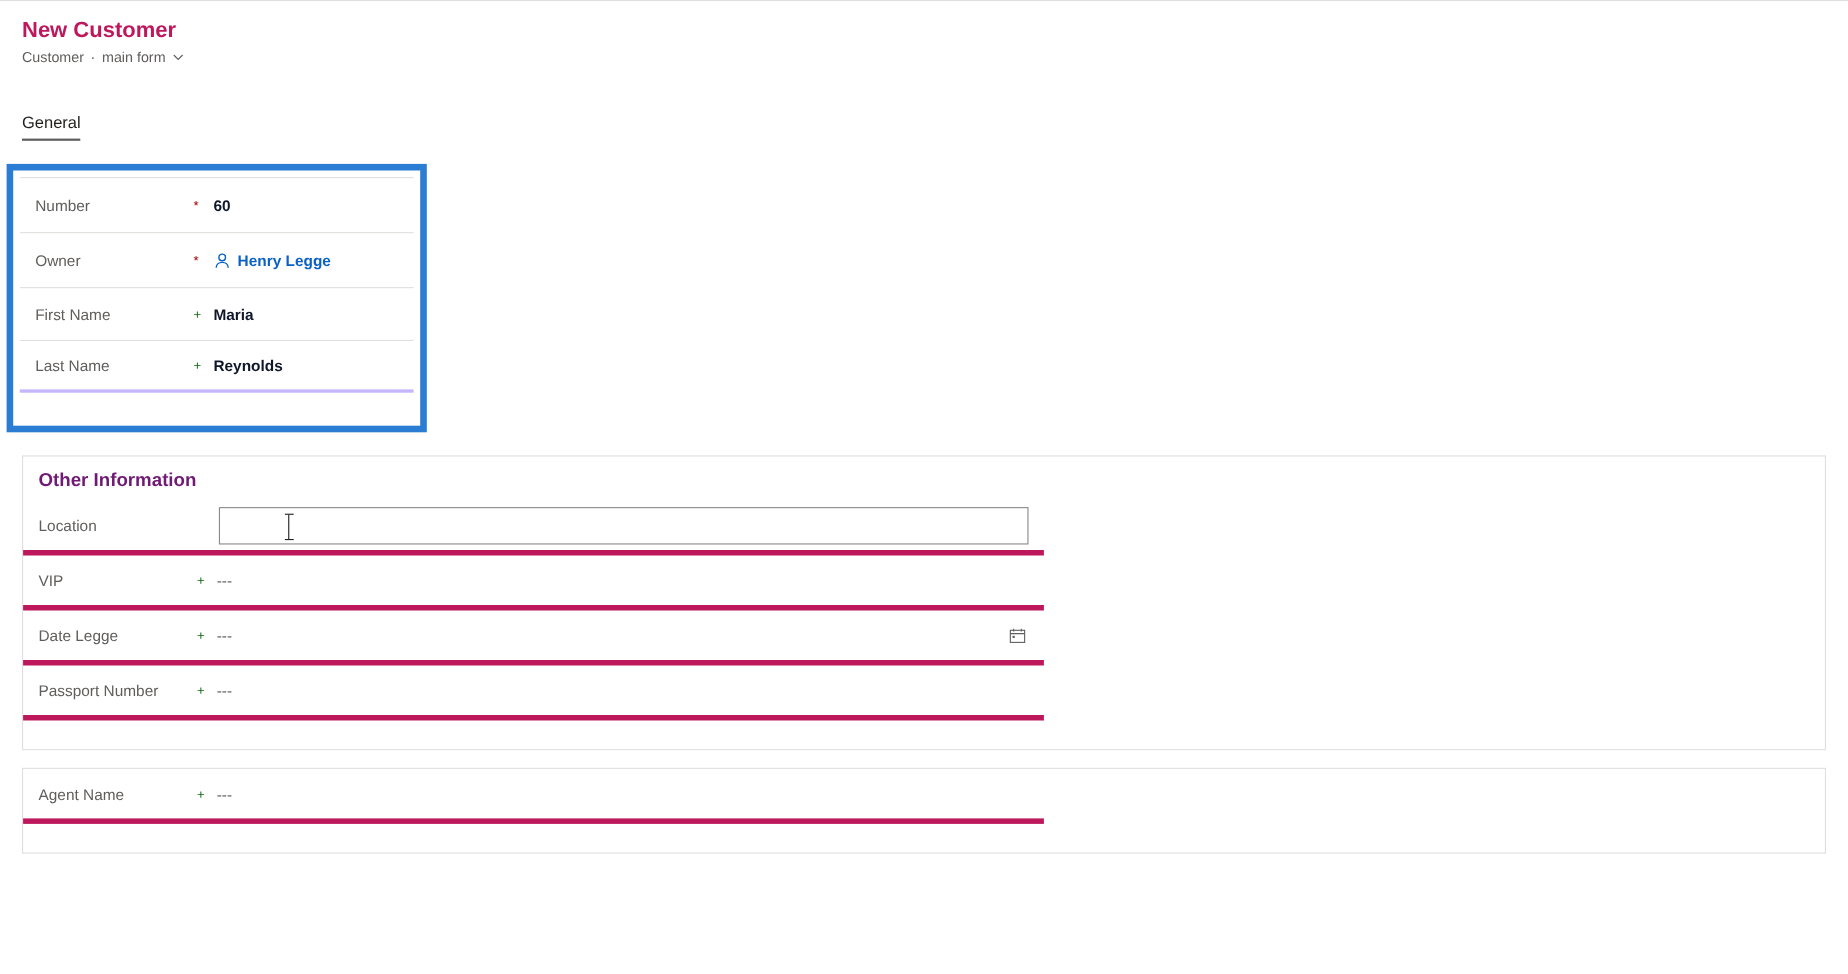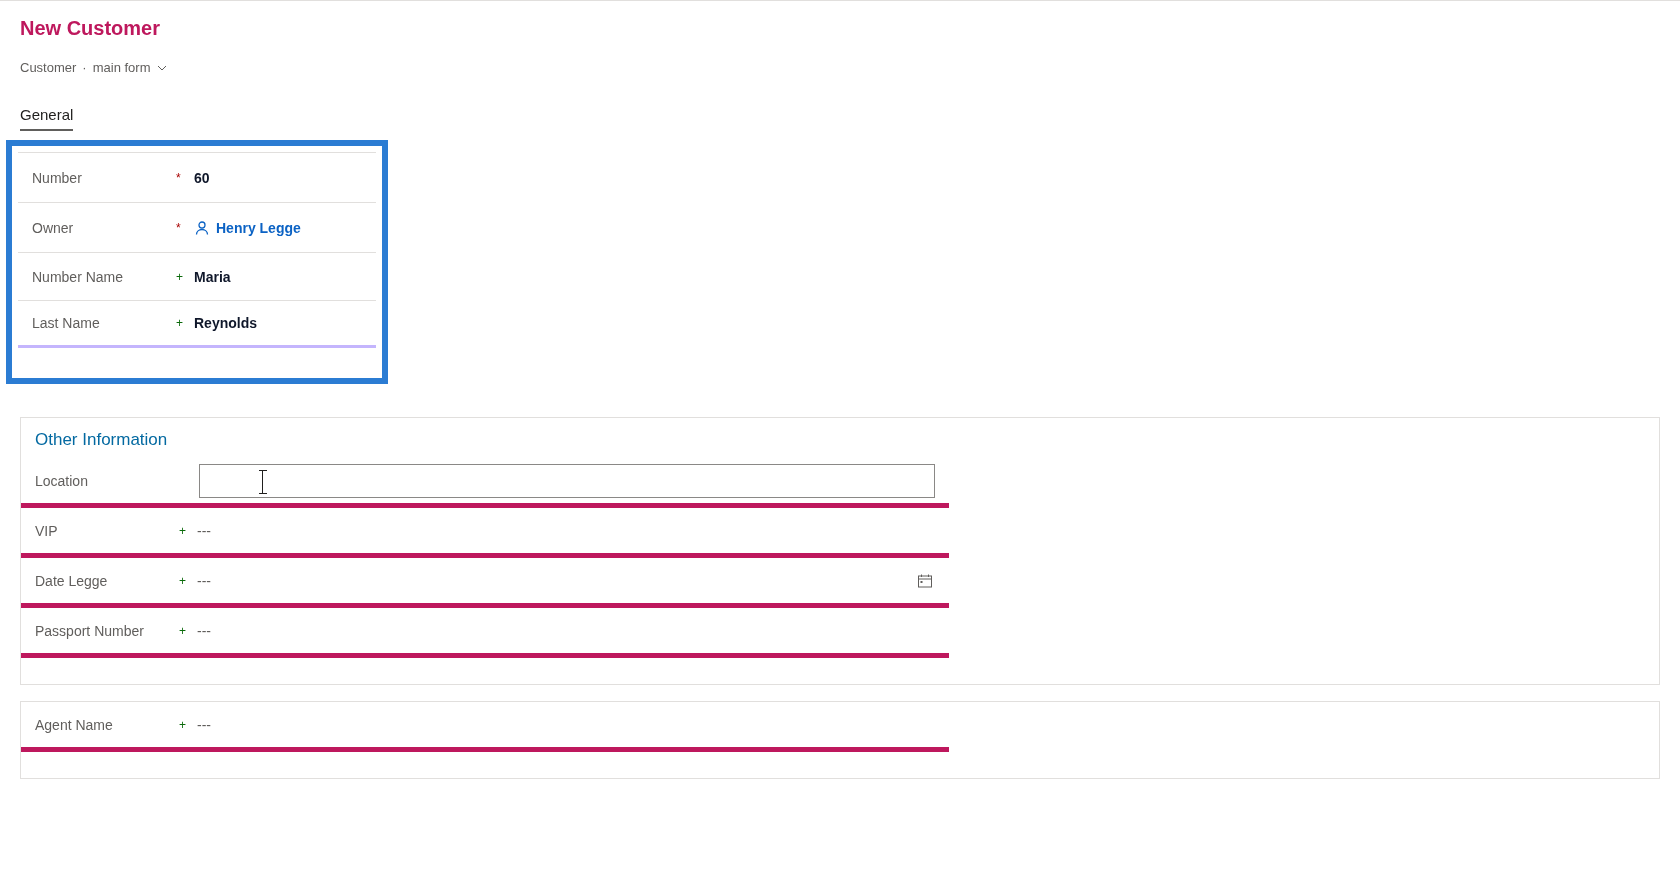--- a/index.html
+++ b/index.html
@@ -20,54 +20,54 @@
     padding: 16px 20px;
   }
   .page-title {
     font-size: 20px;
     font-weight: 600;
     color: #be185d;
   }
   .breadcrumb {
     font-size: 13px;
     color: #605e5c;
-    margin-top: 20px;
+    margin-top: 4px;
     display: flex;
     align-items: center;
     gap: 6px;
   }
   .breadcrumb .dot {
     display: inline-block;
   }
   .breadcrumb .chev {
     display: inline-flex;
     align-items: center;
     color: #605e5c;
   }
   .tabs {
-    margin-top: 31px;
+    margin-top: 44px;
     border-bottom: 1px solid transparent;
   }
   .tab {
     display: inline-block;
     font-size: 15px;
     color: #201f1e;
     padding-bottom: 6px;
     border-bottom: 2px solid #605e5c;
   }
 
   .section-card {
     border: 1px solid #e1dfdd;
     margin-top: 16px;
     background: #ffffff;
   }
   .section-title {
     font-size: 17px;
-    font-weight: 400;
-    color: #0369a1;
+    font-weight: 700;
+    color: #701a75;
     padding: 12px 14px 8px 14px;
   }
 
   .highlight-box {
     border: 6px solid #2b7cd3;
     padding: 6px 6px 30px 6px;
     width: 382px;
     background: #ffffff;
   }
 
@@ -184,21 +184,21 @@
           <path d="M1 3 L5 7 L9 3" stroke="#605e5c" stroke-width="1" fill="none"></path>
         </svg>
     </span>
   </div>
 
   <div class="tabs">
     <span class="tab">General</span>
   </div>
 
   <div style="position:relative; margin-top:4px;">
-    <div class="highlight-box" style="position:absolute; left:-14px; top:4px;">
+    <div class="highlight-box" style="position:absolute; left:-14px; top:16px;">
 
       <div class="field-row">
         <span class="field-label">Number</span>
         <span class="field-marker req">*</span>
         <span class="field-value">60</span>
       </div>
 
       <div class="field-row">
         <span class="field-label">Owner</span>
         <span class="field-marker req">*</span>
@@ -207,21 +207,21 @@
             <svg width="16" height="16" viewBox="0 0 16 16">
                 <circle cx="8" cy="5" r="3" stroke="#0b62c4" stroke-width="1.3" fill="none"></circle>
                 <path d="M2.5 14.5c0-3 2.5-5 5.5-5s5.5 2 5.5 5" stroke="#0b62c4" stroke-width="1.3" fill="none"></path>
               </svg>
           </span>
           <span>Henry Legge</span>
         </span>
       </div>
 
       <div class="field-row" style="min-height:48px;">
-        <span class="field-label">Number Name</span>
+        <span class="field-label">First Name</span>
         <span class="field-marker opt">+</span>
         <span class="field-value">Maria</span>
       </div>
 
       <div class="field-row" style="min-height:48px; border-bottom:3px solid #c4b5fd;">
         <span class="field-label">Last Name</span>
         <span class="field-marker opt">+</span>
         <span class="field-value">Reynolds</span>
       </div>
 

